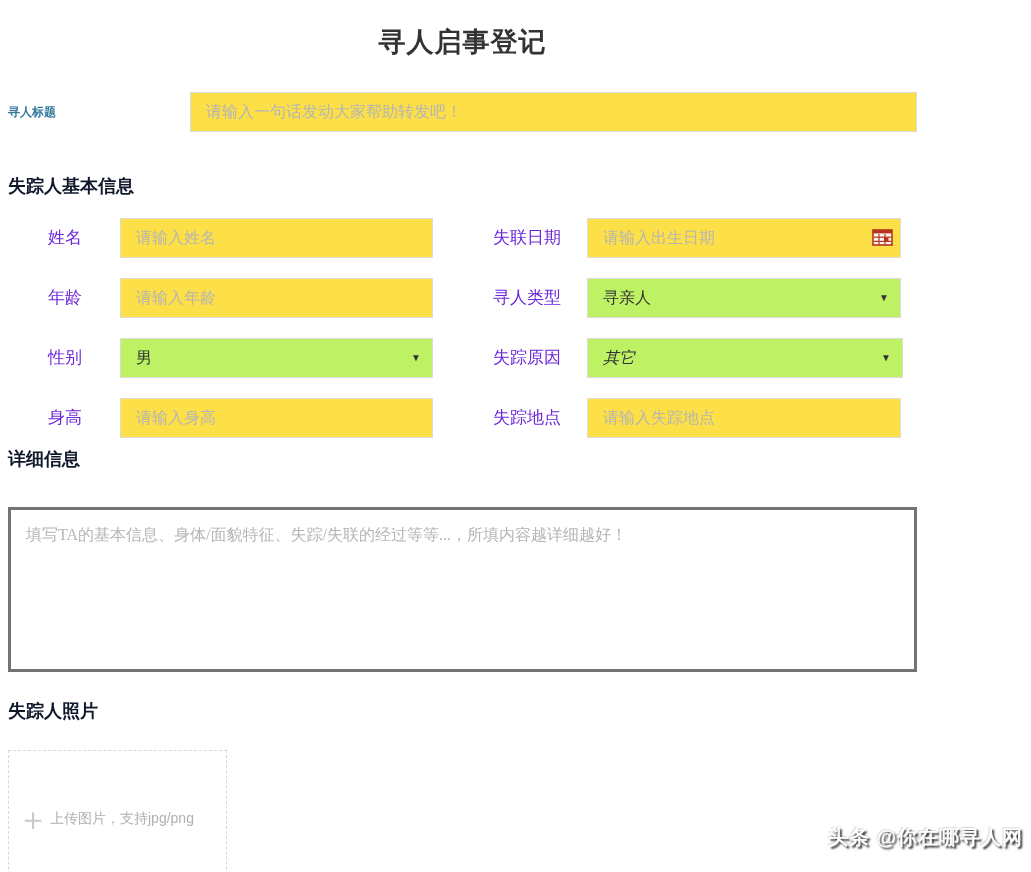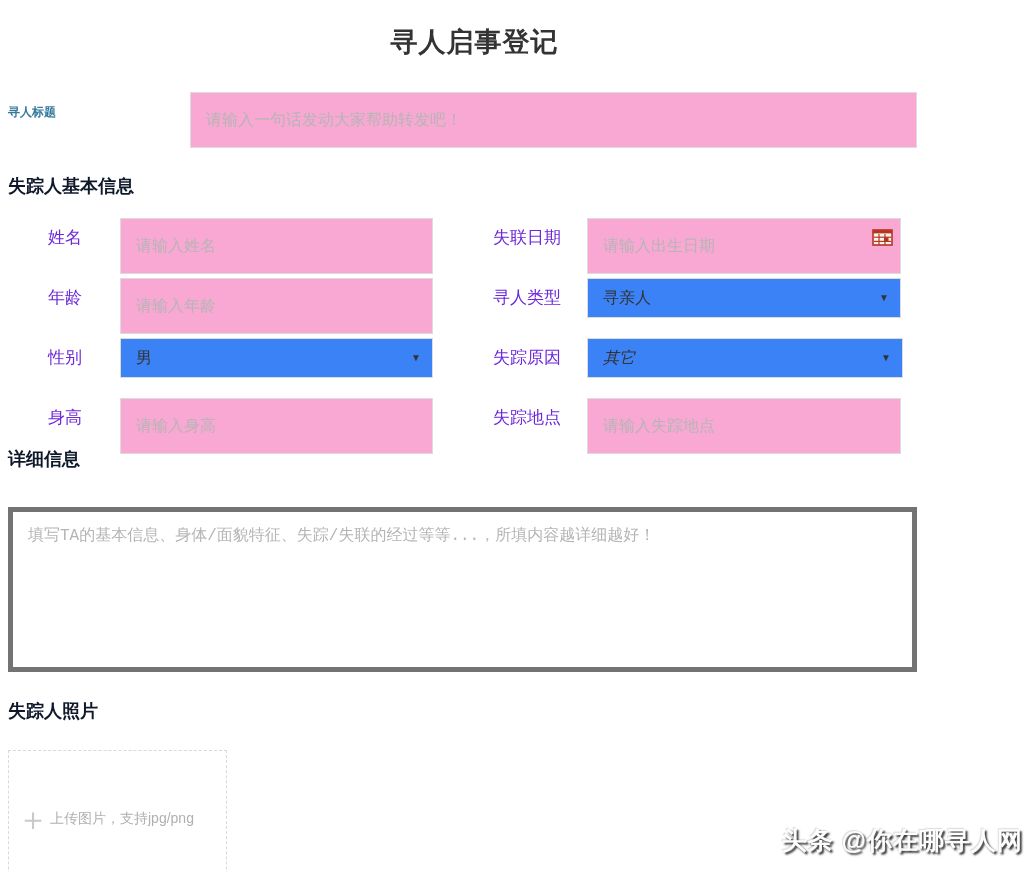--- a/index.html
+++ b/index.html
@@ -3,58 +3,58 @@
 <meta charset="utf-8">
 <style>
   html,body{margin:0;padding:0;}
   body{
     width:1031px;height:872px;background:#ffffff;position:relative;overflow:hidden;
     font-family:"Liberation Sans","DejaVu Sans",sans-serif;
   }
   .abs{position:absolute;}
   .page-title{
     left:0;top:24px;width:925px;text-align:center;
-    font-size:27px;font-weight:bold;color:#333;letter-spacing:1px;padding-left:12px;
+    font-size:27px;font-weight:bold;color:#333;letter-spacing:1px;
   }
   .section-heading{
     font-size:18px;font-weight:bold;color:#0f172a;
   }
   .field-label{
     font-size:17px;color:#6d28d9;line-height:40px;white-space:nowrap;
   }
   .txt{
-    border:1px solid #dcdcdc;background:#f9a8d4;box-sizing:border-box;height:56px;
+    border:1px solid #dcdcdc;background:#fde047;box-sizing:border-box;height:40px;
     font-size:16px;color:#333;padding:0 15px;outline:none;border-radius:0;
     font-family:"Liberation Sans","DejaVu Sans",sans-serif;
   }
   .txt::placeholder, textarea::placeholder{color:#b5b5b5;opacity:1;}
   .selectbox{
-    border:1px solid #dcdcdc;background:#3b82f6;box-sizing:border-box;height:40px;
+    border:1px solid #dcdcdc;background:#bef264;box-sizing:border-box;height:40px;
     display:flex;align-items:center;justify-content:space-between;
     padding:0 11px 0 15px;font-size:16px;color:#333;cursor:pointer;text-align:center;
   }
   .caret{font-size:10px;color:#333;line-height:1;}
   textarea.detail{
-    border:5px solid #737373;box-sizing:border-box;resize:none;outline:none;
+    border:3px solid #737373;box-sizing:border-box;resize:none;outline:none;
     padding:13px 15px;font-size:16px;color:#333;line-height:1.45;
-    font-family:Liberation Mono, monospace;
+    font-family:Liberation Serif, serif;
   }
   .upload-box{
     border:1px dashed #d9d9d9;box-sizing:border-box;background:#fff;cursor:pointer;
   }
   .upload-inner{
     position:absolute;left:8px;top:52px;display:flex;align-items:center;
   }
   .plus-glyph{
     font-size:32px;font-weight:200;color:#c9c9c9;line-height:1;margin-right:1px;
   }
   .upload-hint{font-size:14px;color:#b0b0b0;}
   .cal-wrap{width:21px;height:17px;display:block;}
   .watermark{
-    right:8px;top:824px;font-size:25px;font-weight:bold;white-space:nowrap;
+    right:8px;top:824px;font-size:20px;font-weight:bold;white-space:nowrap;
     color:#fdfdfd;
     text-shadow:2px 2px 2px rgba(45,45,45,0.95), -1px -1px 1px rgba(190,190,190,0.55);
     letter-spacing:1px;
   }
 </style>
 </head>
 <body>
 
 <div class="abs page-title">寻人启事登记</div>
 

